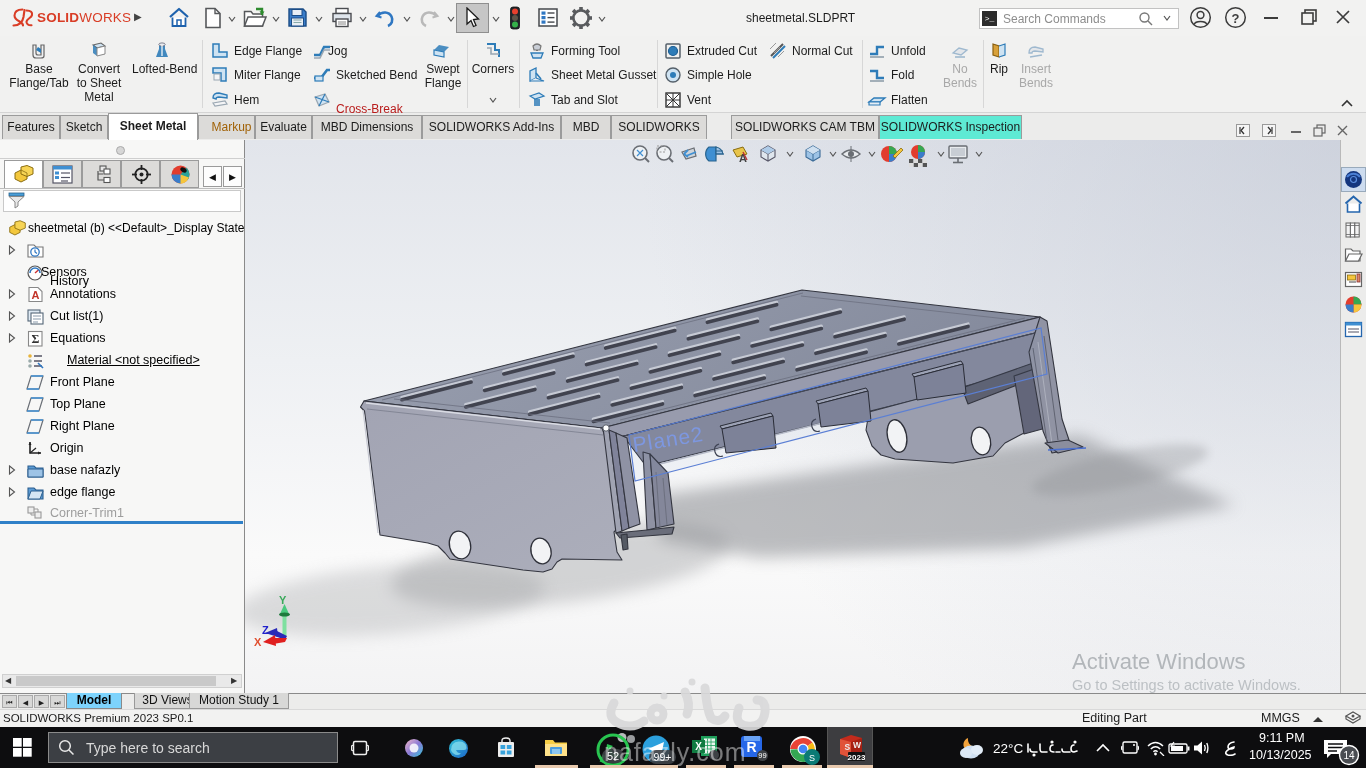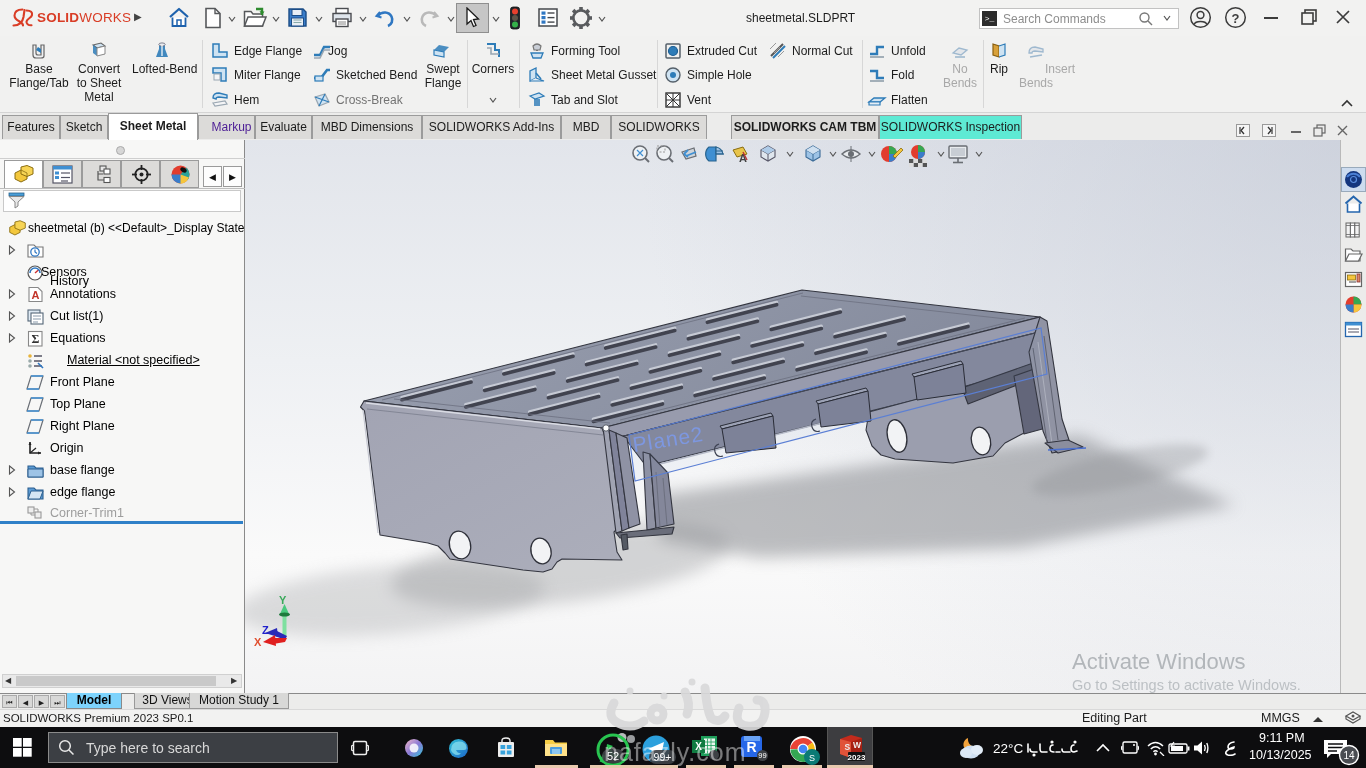--- a/index.html
+++ b/index.html
@@ -181,21 +181,21 @@
 <div class="tx" style="left:328px;top:44px;font-size:12px;color:#1c1c1c;">Jog</div>
 <svg class="abs" style="left:312px;top:65px" width="20" height="20" viewBox="0 0 20 20">
     <path d="M2 13 L9 13 L15 5 L18 5" fill="none" stroke="#2e7cb8" stroke-width="2.6"></path>
     <rect x="3" y="11" width="8" height="5" fill="#cfe3f2" stroke="#2e7cb8" stroke-width="1.2"></rect>
   </svg>
 <div class="tx" style="left:336px;top:68px;font-size:12px;color:#1c1c1c;">Sketched Bend</div>
 <svg class="abs" style="left:312px;top:90px" width="20" height="20" viewBox="0 0 20 20">
     <path d="M3 7 L13 4 L17 12 L7 16 Z" fill="#cfe3f2" stroke="#9aa7b2" stroke-width="1.3"></path>
     <path d="M3 7 L17 12 M13 4 L7 16" stroke="#2e7cb8" stroke-width="1.2"></path>
   </svg>
-<div class="tx" style="left:336px;top:93px;font-size:12px;color:#737373;">Cross-Break</div>
+<div class="tx" style="left:336px;top:102px;font-size:12px;color:#b91c1c;">Cross-Break</div>
 <svg class="abs" style="left:432px;top:41px" width="20" height="20" viewBox="0 0 20 20">
     <path d="M2 9 L7 4 L17 6 L12 11 Z" fill="#2e7cb8" opacity="0.85"></path>
     <path d="M2 9 L12 11 L12 16 L2 14 Z" fill="#cfe3f2" stroke="#2e7cb8" stroke-width="1.2"></path>
   </svg>
 <div class="tx" style="left:413px;top:62px;width:60px;text-align:center;font-size:12px;color:#1c1c1c;">Swept</div>
 <div class="tx" style="left:413px;top:76px;width:60px;text-align:center;font-size:12px;color:#1c1c1c;">Flange</div>
 <div class="abs" style="left:467px;top:40px;width:1px;height:68px;background:#d7d7d7;"></div>
 <svg class="abs" style="left:483px;top:41px" width="20" height="20" viewBox="0 0 20 20">
     <path d="M4 3 L12 3 L12 9 L16 9 L16 16" fill="none" stroke="#2e7cb8" stroke-width="2"></path>
     <path d="M4 7 L8 7 L8 13 L16 13" fill="none" stroke="#9aa7b2" stroke-width="1.6"></path>
@@ -269,36 +269,36 @@
 <div class="abs" style="left:983px;top:40px;width:1px;height:68px;background:#d7d7d7;"></div>
 <svg class="abs" style="left:989px;top:41px" width="20" height="20" viewBox="0 0 20 20">
     <path d="M4 3 L10 5 L10 16 L4 14 Z" fill="#d8a13a" stroke="#8a6010" stroke-width="1.2"></path>
     <path d="M10 5 L16 3 L16 14 L10 16" fill="#cfe3f2" stroke="#2e7cb8" stroke-width="1.2"></path>
   </svg>
 <div class="tx" style="left:969px;top:62px;width:60px;text-align:center;font-size:12px;color:#1c1c1c;">Rip</div>
 <svg class="abs" style="left:1026px;top:41px" width="20" height="20" viewBox="0 0 20 20">
     <path d="M3 12 Q3 6 9 6 L17 8 L17 11 L9 10 Q6 10 6 12 Z" fill="#e3e6ea" stroke="#9fb9cf" stroke-width="1.3"></path>
     <path d="M4 16 L16 14" stroke="#9fb9cf" stroke-width="1.5"></path>
   </svg>
-<div class="tx" style="left:1006px;top:62px;width:60px;text-align:center;font-size:12px;color:#a8a8a8;margin-left:24px;">Insert</div>
+<div class="tx" style="left:1006px;top:62px;width:60px;text-align:center;font-size:12px;color:#a8a8a8;">Insert</div>
 <div class="tx" style="left:1006px;top:76px;width:60px;text-align:center;font-size:12px;color:#a8a8a8;">Bends</div>
 <svg class="abs" style="left:1340px;top:98px" width="14" height="10" viewBox="0 0 14 10">
     <path d="M2 8 L7 3 L12 8" fill="none" stroke="#333" stroke-width="1.6"></path>
   </svg>
 <div class="abs" style="left:0;top:113px;width:1366px;height:27px;background:#ececeb;"></div>
 <div class="abs" style="left:2px;top:115px;width:58px;height:24px;background:#dcdbd9;border:1px solid #9b9b9b;border-bottom:none;font-size:12px;font-weight:400;color:#1c1c1c;text-align:center;line-height:22px;">Features</div>
 <div class="abs" style="left:60px;top:115px;width:48px;height:24px;background:#dcdbd9;border:1px solid #9b9b9b;border-bottom:none;font-size:12px;font-weight:400;color:#1c1c1c;text-align:center;line-height:22px;">Sketch</div>
 <div class="abs" style="left:108px;top:113px;width:90px;height:27px;background:#ffffff;border:1px solid #9b9b9b;border-bottom:none;font-size:12px;font-weight:700;color:#1c1c1c;text-align:center;line-height:25px;">Sheet Metal</div>
-<div class="abs" style="left:198px;top:115px;width:57px;height:24px;background:#dcdbd9;border:1px solid #9b9b9b;border-bottom:none;font-size:12px;font-weight:400;color:#4c1d95;text-align:center;line-height:22px;padding-left:10px;">Markup</div>
+<div class="abs" style="left:198px;top:115px;width:57px;height:24px;background:#dcdbd9;border:1px solid #9b9b9b;border-bottom:none;font-size:12px;font-weight:400;color:#a16207;text-align:center;line-height:22px;padding-left:10px;">Markup</div>
 <div class="abs" style="left:255px;top:115px;width:57px;height:24px;background:#dcdbd9;border:1px solid #9b9b9b;border-bottom:none;font-size:12px;font-weight:400;color:#1c1c1c;text-align:center;line-height:22px;">Evaluate</div>
 <div class="abs" style="left:312px;top:115px;width:110px;height:24px;background:#dcdbd9;border:1px solid #9b9b9b;border-bottom:none;font-size:12px;font-weight:400;color:#1c1c1c;text-align:center;line-height:22px;">MBD Dimensions</div>
 <div class="abs" style="left:422px;top:115px;width:139px;height:24px;background:#dcdbd9;border:1px solid #9b9b9b;border-bottom:none;font-size:12px;font-weight:400;color:#1c1c1c;text-align:center;line-height:22px;">SOLIDWORKS Add-Ins</div>
 <div class="abs" style="left:561px;top:115px;width:50px;height:24px;background:#dcdbd9;border:1px solid #9b9b9b;border-bottom:none;font-size:12px;font-weight:400;color:#1c1c1c;text-align:center;line-height:22px;">MBD</div>
 <div class="abs" style="left:611px;top:115px;width:96px;height:24px;background:#dcdbd9;border:1px solid #9b9b9b;border-bottom:none;font-size:12px;font-weight:400;color:#1c1c1c;text-align:center;line-height:22px;">SOLIDWORKS CAM</div>
-<div class="abs" style="left:731px;top:115px;width:148px;height:24px;background:#dcdbd9;border:1px solid #9b9b9b;border-bottom:none;font-size:12px;font-weight:700;color:#1c1c1c;text-align:center;line-height:22px;">SOLIDWORKS CAM TBM</div>
+<div class="abs" style="left:731px;top:115px;width:148px;height:24px;background:#dcdbd9;border:1px solid #9b9b9b;border-bottom:none;font-size:12px;font-weight:400;color:#1c1c1c;text-align:center;line-height:22px;">SOLIDWORKS CAM TBM</div>
 <div class="abs" style="left:879px;top:115px;width:143px;height:24px;background:#5eead4;border:1px solid #9b9b9b;border-bottom:none;font-size:12px;font-weight:400;color:#1c1c1c;text-align:center;line-height:22px;">SOLIDWORKS Inspection</div>
 <svg class="abs" style="left:1236px;top:124px" width="14" height="13" viewBox="0 0 14 13">
     <rect x="0.5" y="0.5" width="13" height="12" fill="#f5f5f5" stroke="#999"></rect>
     <path d="M8 3 L5 6.5 L8 10" fill="none" stroke="#333" stroke-width="1.3"></path>
     <line x1="4" y1="3" x2="4" y2="10" stroke="#333" stroke-width="1.2"></line>
   </svg>
 <svg class="abs" style="left:1262px;top:124px" width="14" height="13" viewBox="0 0 14 13">
     <rect x="0.5" y="0.5" width="13" height="12" fill="#f5f5f5" stroke="#999"></rect>
     <path d="M6 3 L9 6.5 L6 10" fill="none" stroke="#333" stroke-width="1.3"></path>
     <line x1="10" y1="3" x2="10" y2="10" stroke="#333" stroke-width="1.2"></line>
@@ -437,21 +437,21 @@
     <path d="M4 13 L10 8" stroke="#222" stroke-width="1.2"></path>
   </svg>
 <div class="tx" style="left:50px;top:441px;font-size:12.5px;color:#000;">Origin</div>
 <svg class="abs" style="left:8px;top:465px" width="8" height="10" viewBox="0 0 8 10">
     <path d="M1.5 1 L6.5 5 L1.5 9 Z" fill="none" stroke="#555" stroke-width="1.1"></path>
   </svg>
 <svg class="abs" style="left:26px;top:462px" width="19" height="17" viewBox="0 0 19 17">
     <path d="M2 4 H8 L10 6 H17 V15 H2 Z" fill="#5b9bd5" stroke="#2c5f8f" stroke-width="1.1"></path>
     <path d="M2 7 H17 V15 H2 Z" fill="#9dc3e6" stroke="#2c5f8f" stroke-width="1"></path>
   </svg>
-<div class="tx" style="left:50px;top:463px;font-size:12.5px;color:#000;">base flange</div>
+<div class="tx" style="left:50px;top:463px;font-size:12.5px;color:#000;">base nafazly</div>
 <svg class="abs" style="left:8px;top:487px" width="8" height="10" viewBox="0 0 8 10">
     <path d="M1.5 1 L6.5 5 L1.5 9 Z" fill="none" stroke="#555" stroke-width="1.1"></path>
   </svg>
 <svg class="abs" style="left:26px;top:484px" width="19" height="17" viewBox="0 0 19 17">
     <path d="M2 4 H8 L10 6 H17 V15 H2 Z" fill="#5b9bd5" stroke="#2c5f8f" stroke-width="1.1"></path>
     <path d="M2 15 L5 7 H17 L14 15 Z" fill="#d6e6f4" stroke="#2c5f8f" stroke-width="1"></path>
   </svg>
 <div class="tx" style="left:50px;top:485px;font-size:12.5px;color:#000;">edge flange</div>
 <svg class="abs" style="left:26px;top:505px" width="19" height="17" viewBox="0 0 19 17">
     <rect x="2" y="2" width="6" height="6" fill="#eee" stroke="#999" stroke-width="1.1"></rect>

